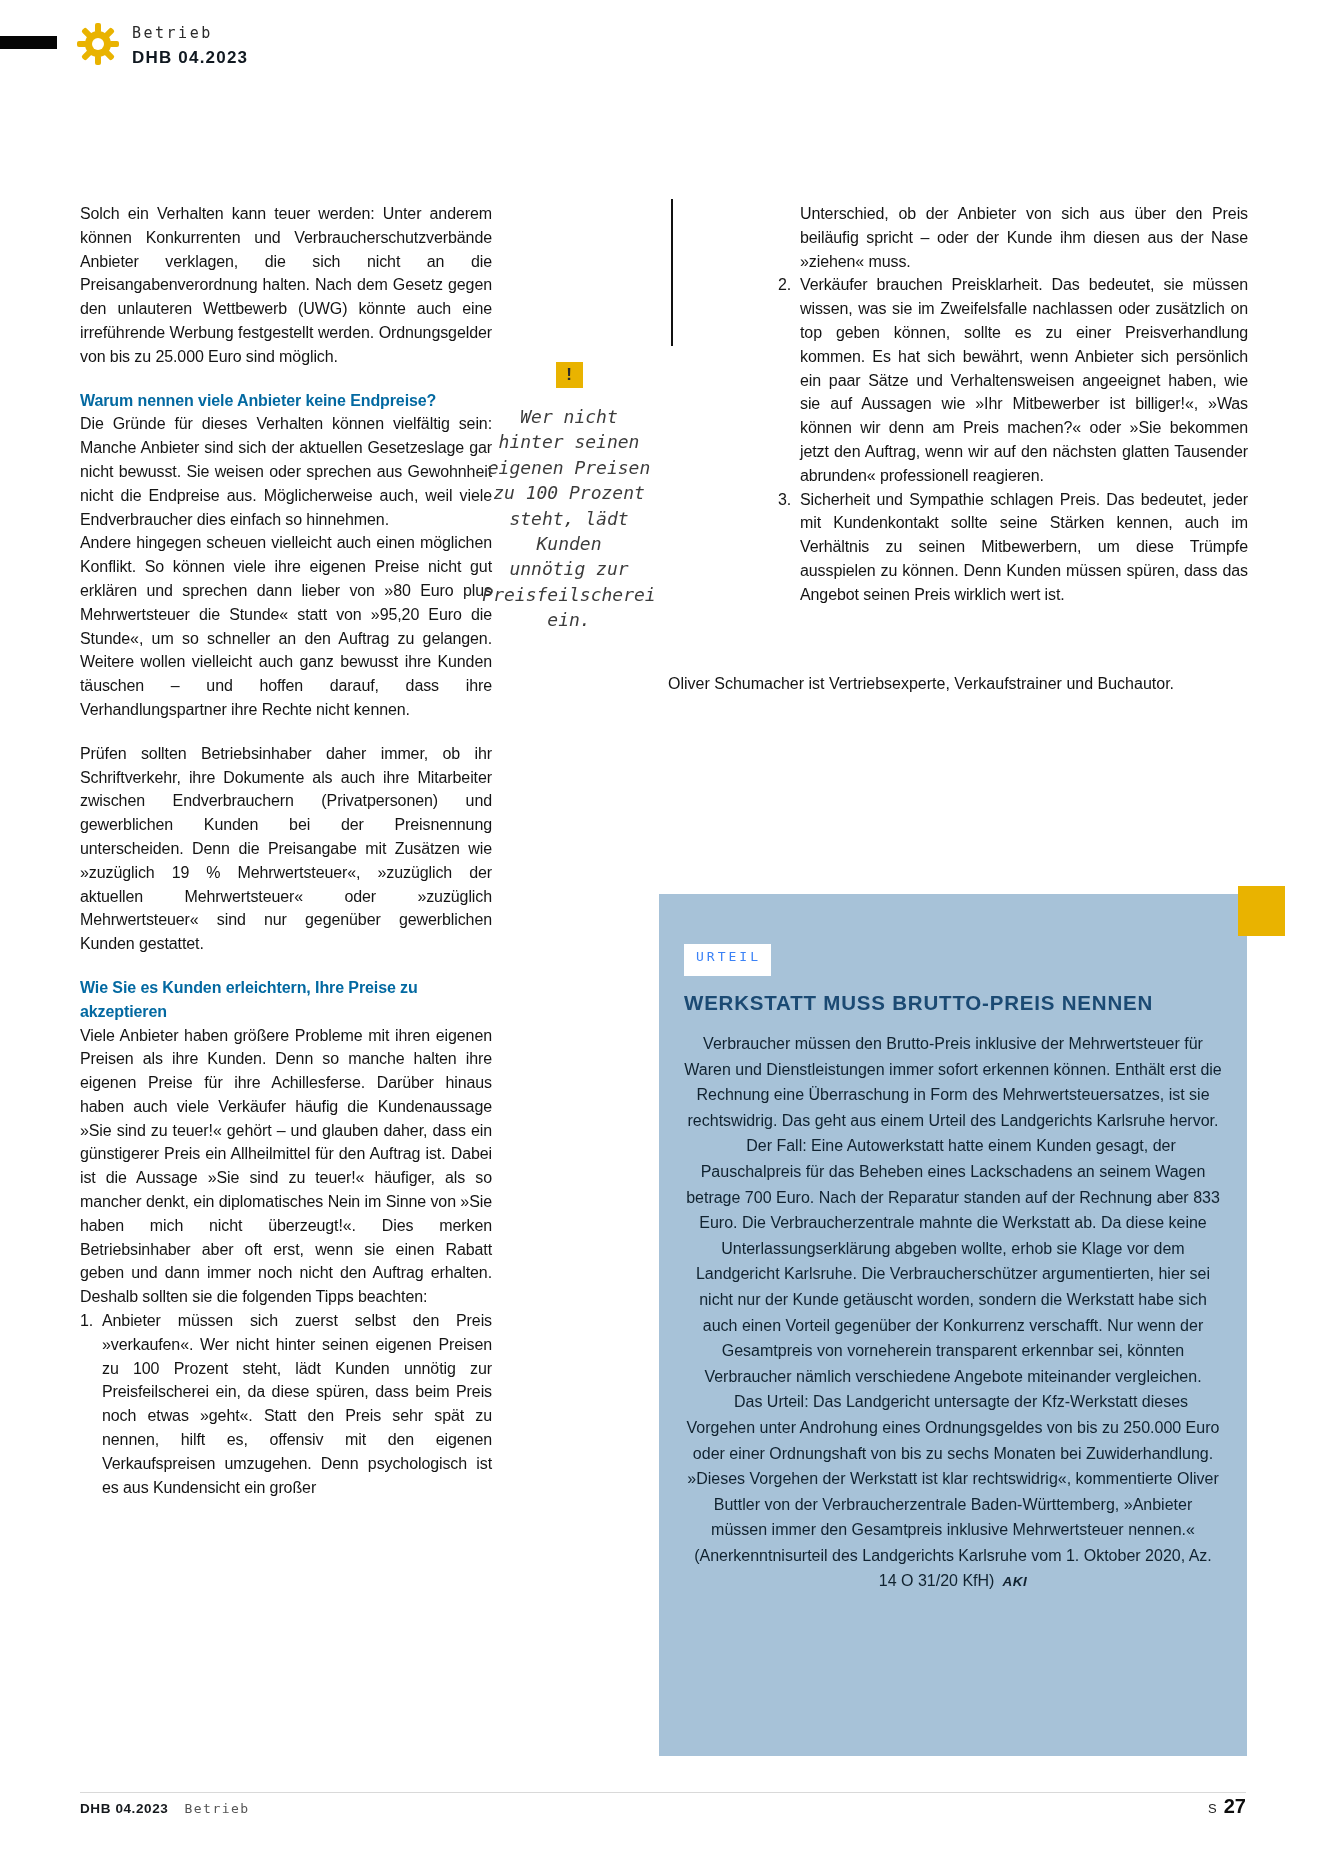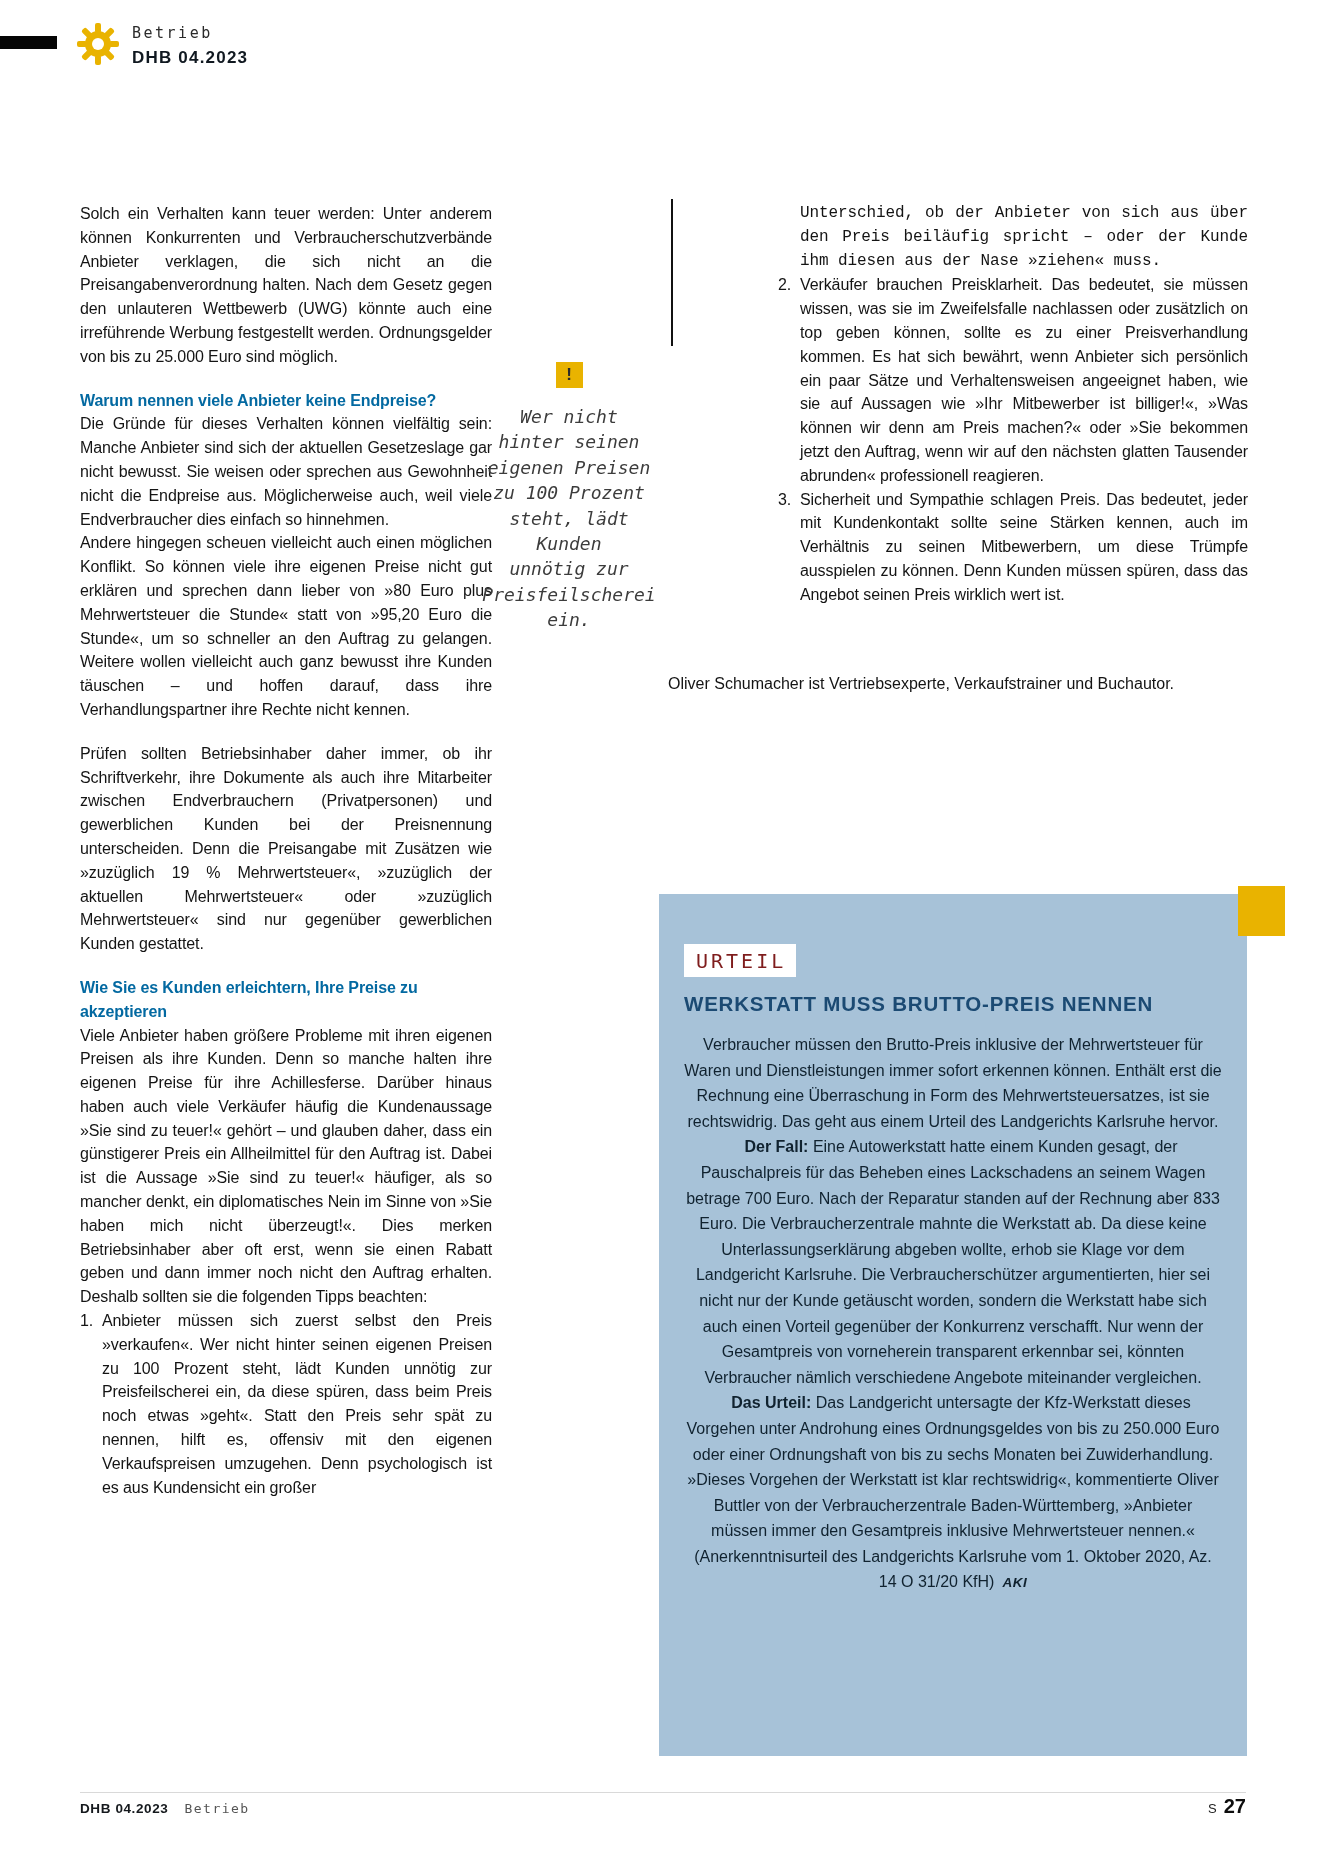--- a/index.html
+++ b/index.html
@@ -21,21 +21,21 @@
   }
   .brand { font-weight:bold; font-size:17px; letter-spacing:1.2px; color:#101820; margin-top:6px; }
 
   
   .col { position:absolute; font-size:16px; line-height:23.8px; text-align:justify; color:#141414; letter-spacing:-0.1px; }
   .col p { margin:0; }
   .col p.gap { margin-top:20px; }
   .subhead { font-size:16px; line-height:23.8px; font-weight:bold; margin-top:20px; text-align:left; color:#0369a1; }
   .left-col  { left:80px;  top:202px; width:412px; }
   .right-col { left:778px; top:202px; width:470px; }
-  .right-col .cont { margin-left:22px;font-family:Liberation Mono, monospace; }
+  .right-col .cont { margin-left:22px; }
   .list-item { display:flex; }
   .list-item .num { width:22px; flex:none; }
   .list-item .body { flex:1; text-align:justify; margin:0; }
 
   .author-note {
     position:absolute; left:661px; top:672px; width:520px;
     font-size:16px; line-height:24.5px; color:#141414; text-align:center;
   }
 
   
@@ -50,31 +50,31 @@
     font-size:18px; line-height:25.4px; color:#3c3c3c; white-space:pre-line;font-style:italic;
   }
 
   
   .urteil-box {
     position:absolute; left:659px; top:894px; width:588px; height:862px;
     background:#A7C2D8; padding:50px 25px 0 25px; z-index:1;
   }
   .urteil-corner { position:absolute; left:1238px; top:886px; width:47px; height:50px; background:#E9B300; z-index:2; }
   .urteil-label {
-    display:inline-block; background:#ffffff; color:#7f1d1d;
+    display:inline-block; background:#ffffff; color:#3b82f6;
     font-family:"DejaVu Sans Mono","Liberation Mono",monospace;
-    font-size:20px; letter-spacing:3px; padding:5px 10px 4px 12px;
+    font-size:13px; letter-spacing:3px; padding:5px 10px 12px 12px;
   }
   .urteil-title {
     margin-top:15px; color:#1B4A73; font-size:20.5px; font-weight:bold; letter-spacing:0.8px;
   }
   .urteil-body { margin-top:16px; font-size:16px; line-height:25.6px; color:#10222F; text-align:center; }
   .urteil-body p { margin:0; }
   .urteil-body p.indent { text-indent:16px; }
-  .lead { font-weight:bold;margin-top:33px; }
+  .lead { font-weight:normal;margin-top:33px; }
   .byline { font-style:italic; font-weight:bold; font-size:13.5px; letter-spacing:0.5px; margin-left:8px; }
 
   
   .footer-rule { position:absolute; left:80px; top:1792px; width:1166px; height:1px; background:#d9d9d9; }
   .footer-left { position:absolute; left:80px; top:1801px; display:flex; gap:16px; align-items:baseline; }
   .footer-brand { font-weight:bold; font-size:13.5px; letter-spacing:0.6px; color:#15191d; }
   .footer-kicker { font-family:"DejaVu Sans Mono","Liberation Mono",monospace; font-size:13px; letter-spacing:1.5px; color:#555; }
   .footer-page { position:absolute; right:80px; top:1795px; display:flex; align-items:baseline; gap:7px; }
   .page-prefix { font-size:13px; color:#222; }
   .page-number { font-size:20px; font-weight:bold; color:#0d0d0d; }

